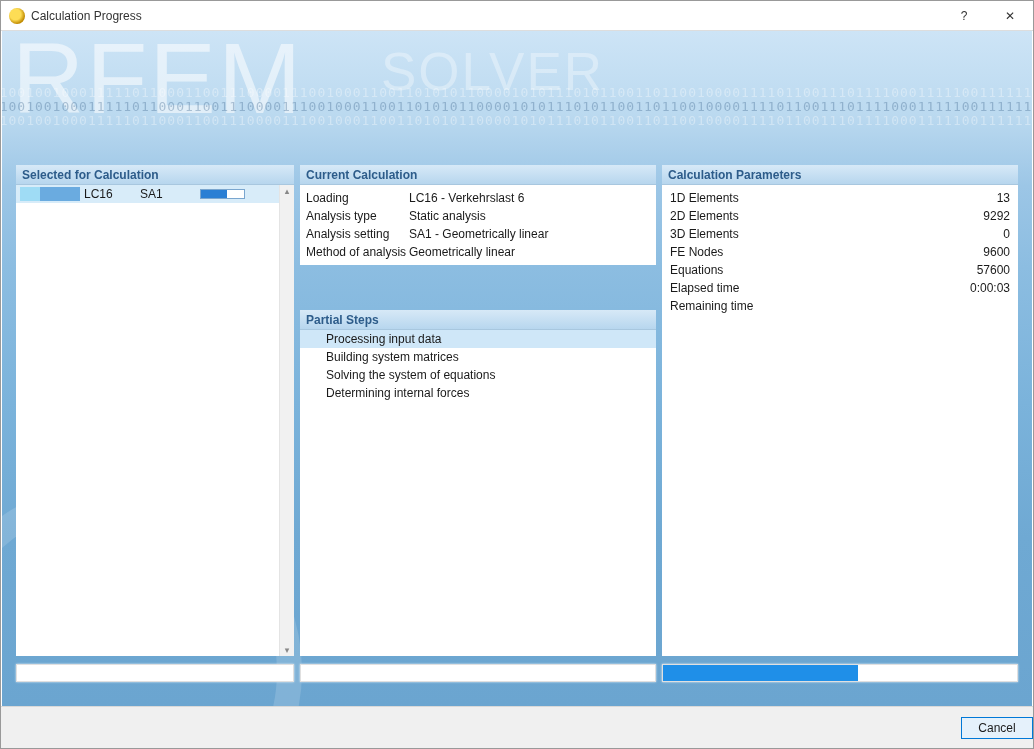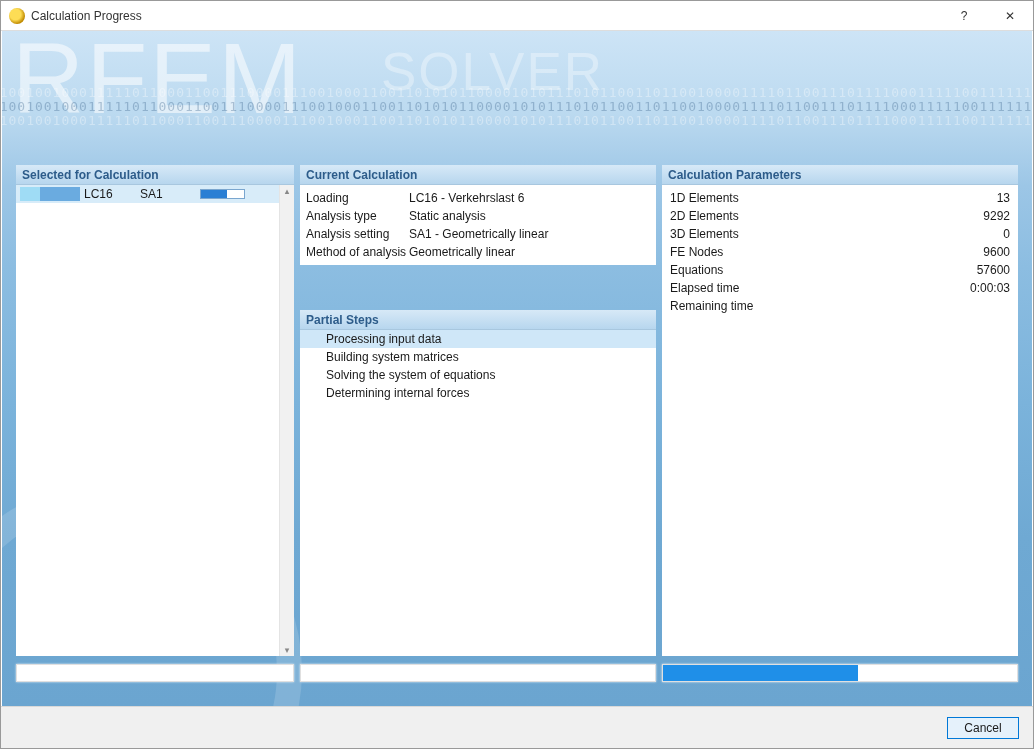--- a/index.html
+++ b/index.html
@@ -201,21 +201,20 @@
   
   .buttonbar {
     position: absolute;
     left: 0; right: 0; bottom: 0;
     height: 42px;
     background: #f0f0f0;
     border-top: 1px solid #d9d9d9;
     display: flex;
     align-items: center;
     justify-content: flex-end;
-    padding-right: 14px;
   }
   .btn {
     min-width: 72px;
     height: 22px;
     border: 1px solid #0078d7;
     background: #e5f1fb;
     font-size: 12px;
     display: flex; align-items:center; justify-content:center;
     padding: 0 12px;
   }

